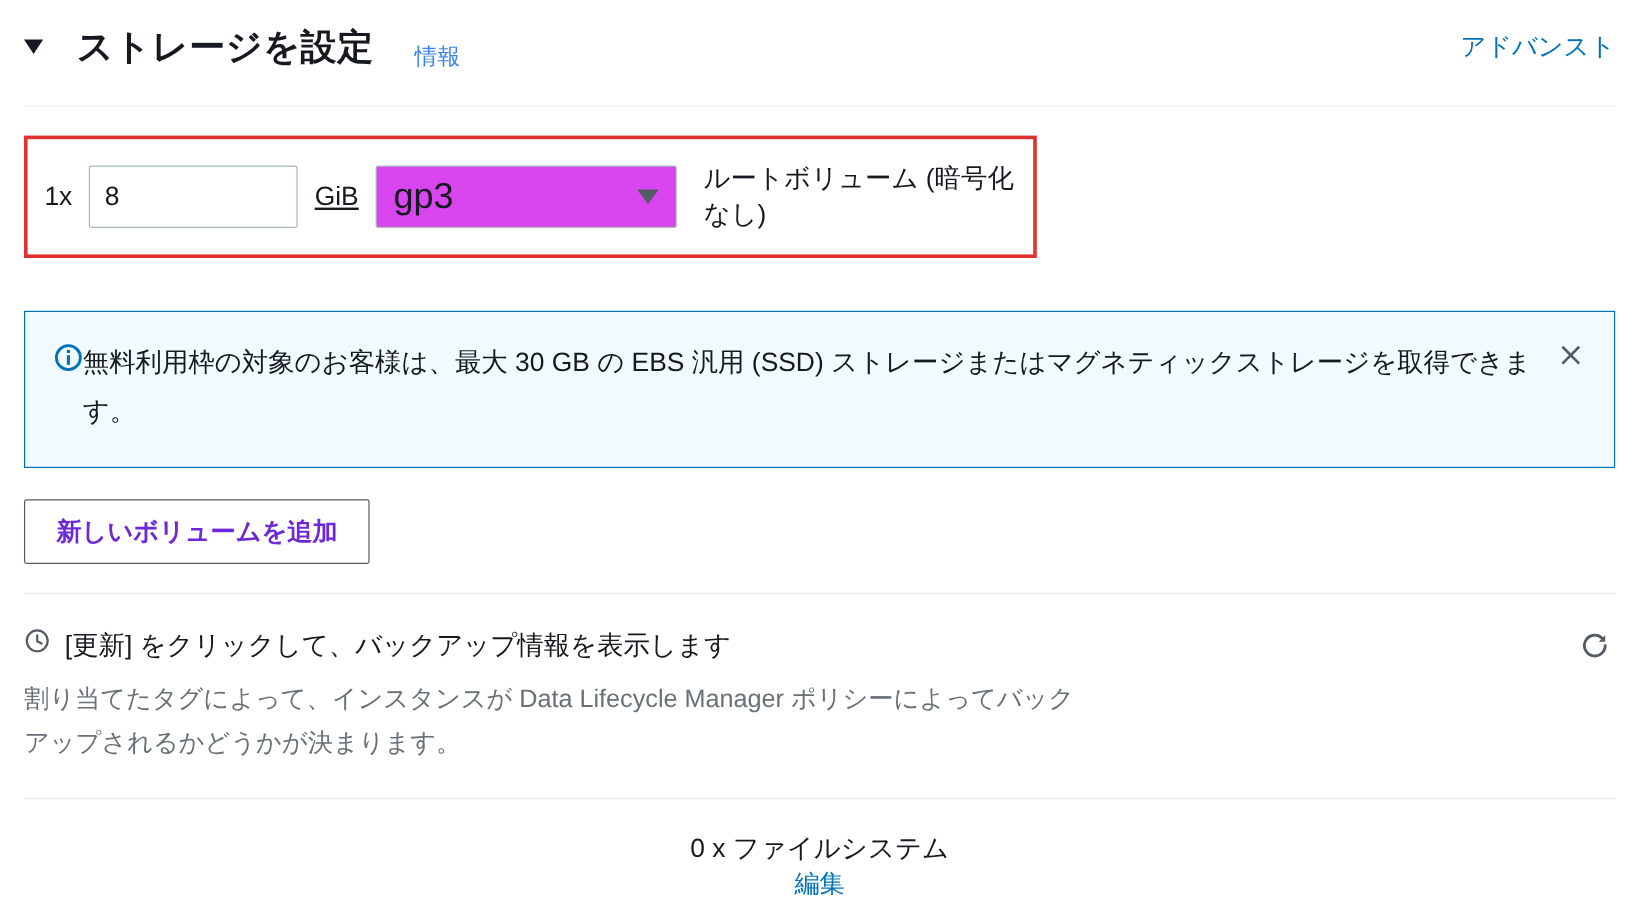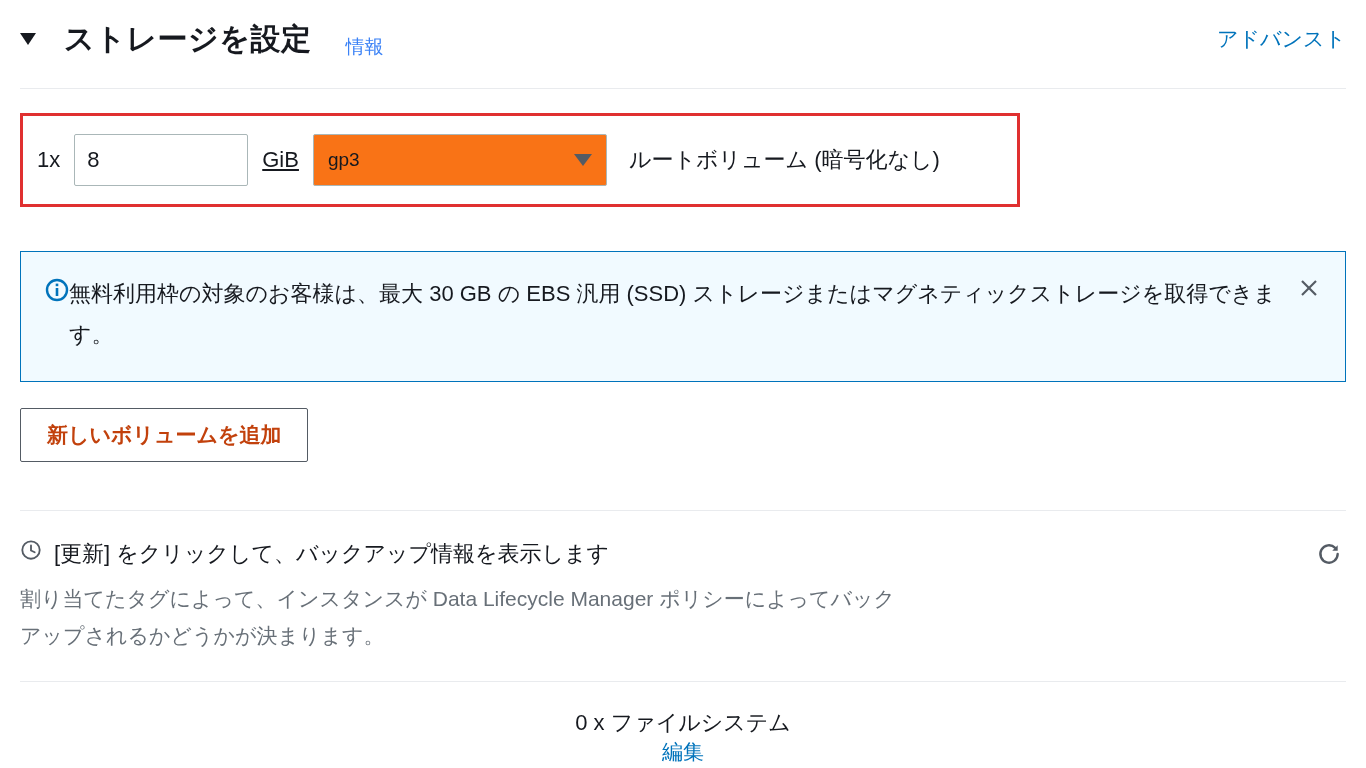--- a/index.html
+++ b/index.html
@@ -56,21 +56,21 @@
     margin: 0 0 0 0;
   }
 
   
   .volume-row-wrap {
     border: 3px solid #e03030;
     padding: 18px 14px;
     display: flex;
     align-items: center;
     gap: 14px;
-    width: 1000px;
+    width: 844px;
     margin-top: 24px;
     margin-bottom: 44px;
   }
   .mult-label {
     font-size: 22px;
     color: #16191f;
   }
   .size-input {
     width: 174px;
     height: 52px;
@@ -85,27 +85,27 @@
     font-size: 22px;
     color: #16191f;
     text-decoration: underline;
   }
   .type-select {
     position: relative;
     width: 294px;
     height: 52px;
     border: 1px solid #aab7b8;
     border-radius: 2px;
-    background: #f97316;
+    background: #d946ef;
     display: flex;
     align-items: center;
     justify-content: space-between;
     padding: 16px 14px;
     cursor: pointer;
-    font-size: 19px;
+    font-size: 30px;
   }
   .type-select .tri {
     width: 0; height: 0;
     border-left: 9px solid transparent;
     border-right: 9px solid transparent;
     border-top: 12px solid #545b64;
   }
   .vol-desc {
     font-size: 22px;
     color: #16191f;
@@ -140,27 +140,27 @@
     padding: 2px;
     margin-top: 2px;
   }
   .alert .close svg { display:block; }
 
   
   .add-vol-btn {
     display: inline-block;
     border: 1px solid #545b64;
     background: #fff;
-    color: #c2410c;
+    color: #6d28d9;
     font-size: 21px;
     font-weight: 600;
     padding: 12px 26px;
     border-radius: 2px;
     cursor: pointer;
-    margin-bottom: 48px;
+    margin-bottom: 24px;
   }
 
   
   .backup-section {
     border-top: 1px solid #e9ebee;
     padding-top: 26px;
     padding-bottom: 26px;
   }
   .backup-head {
     display: flex;

